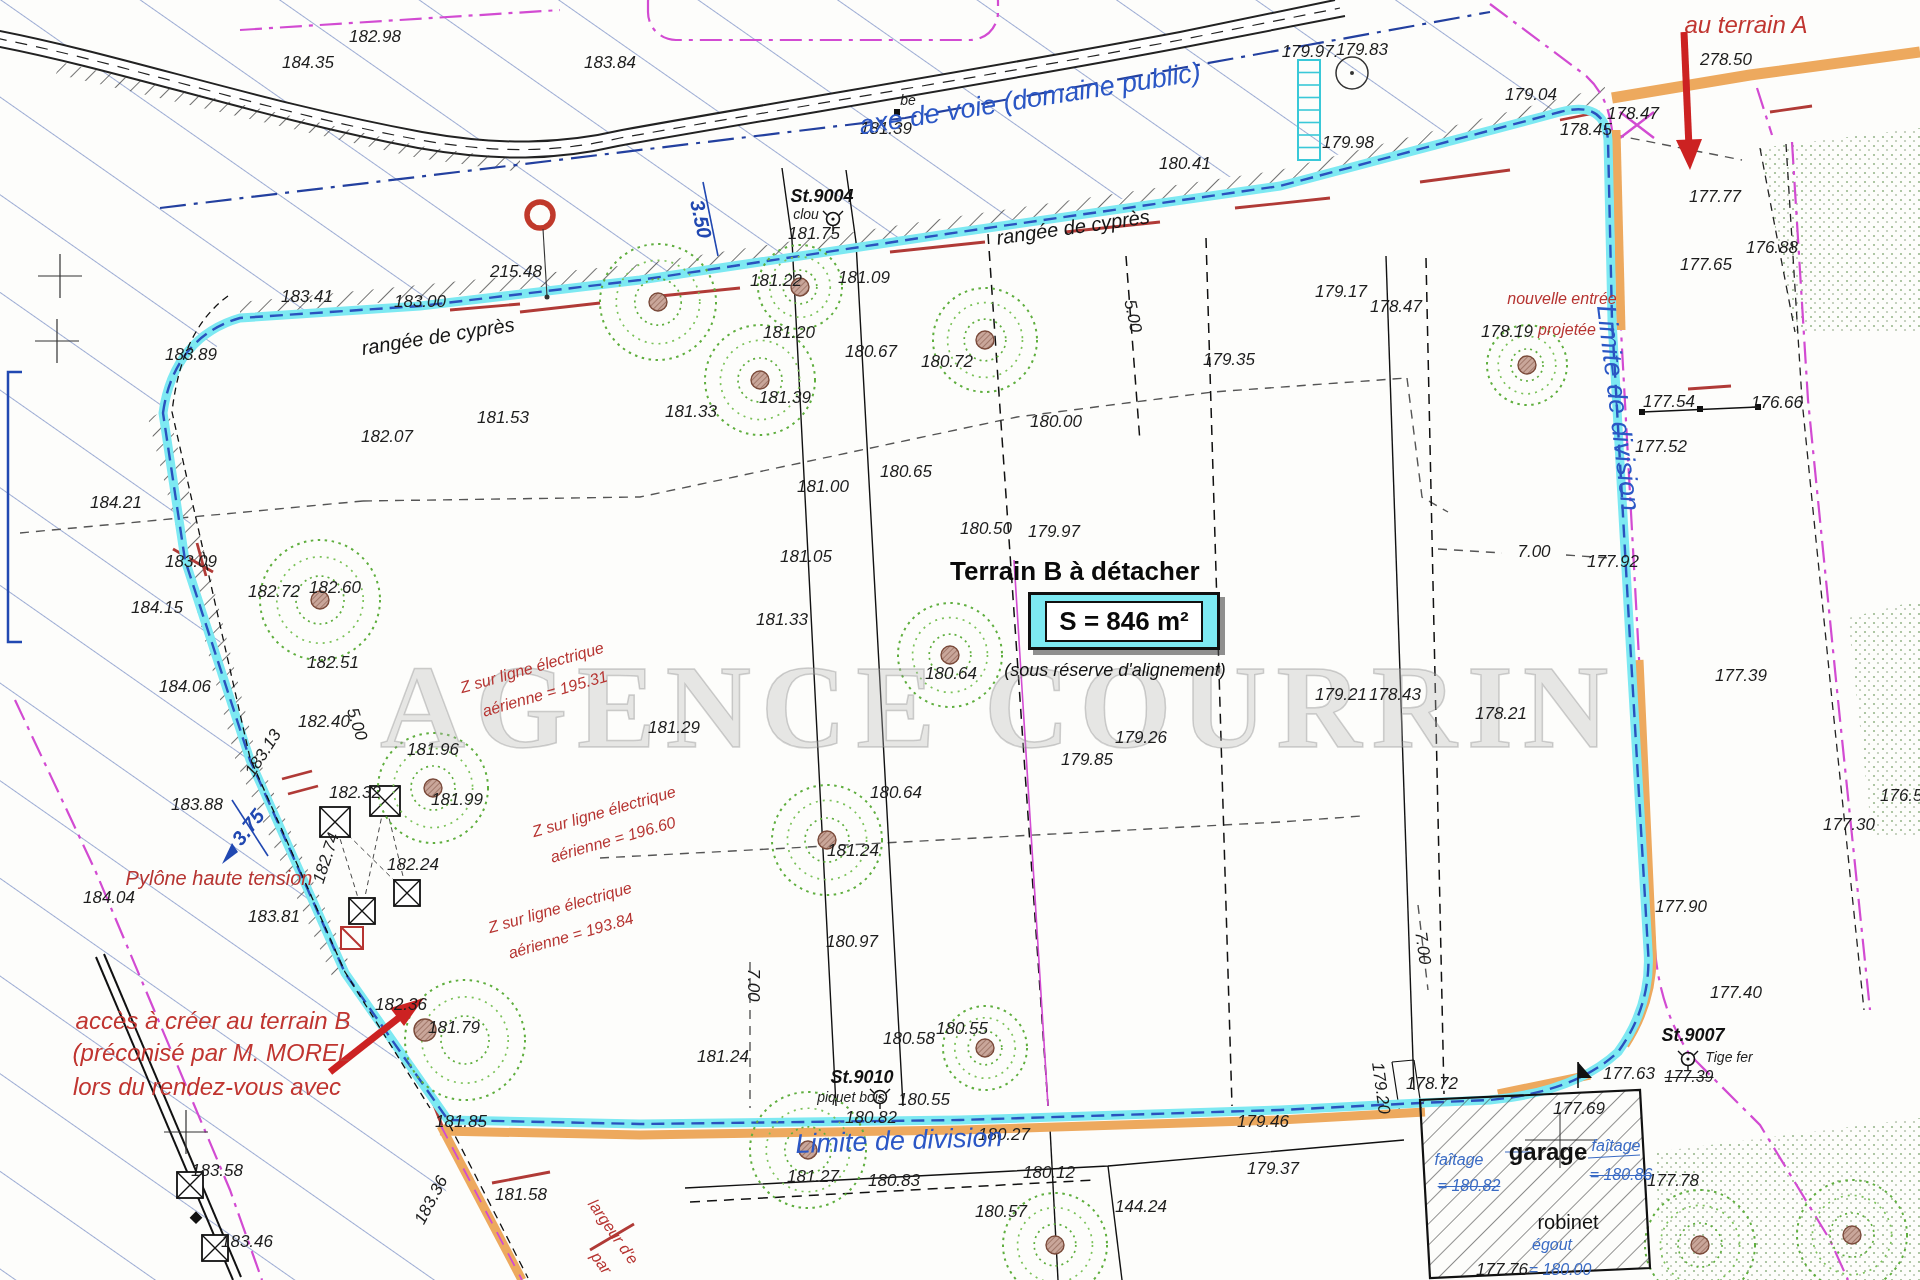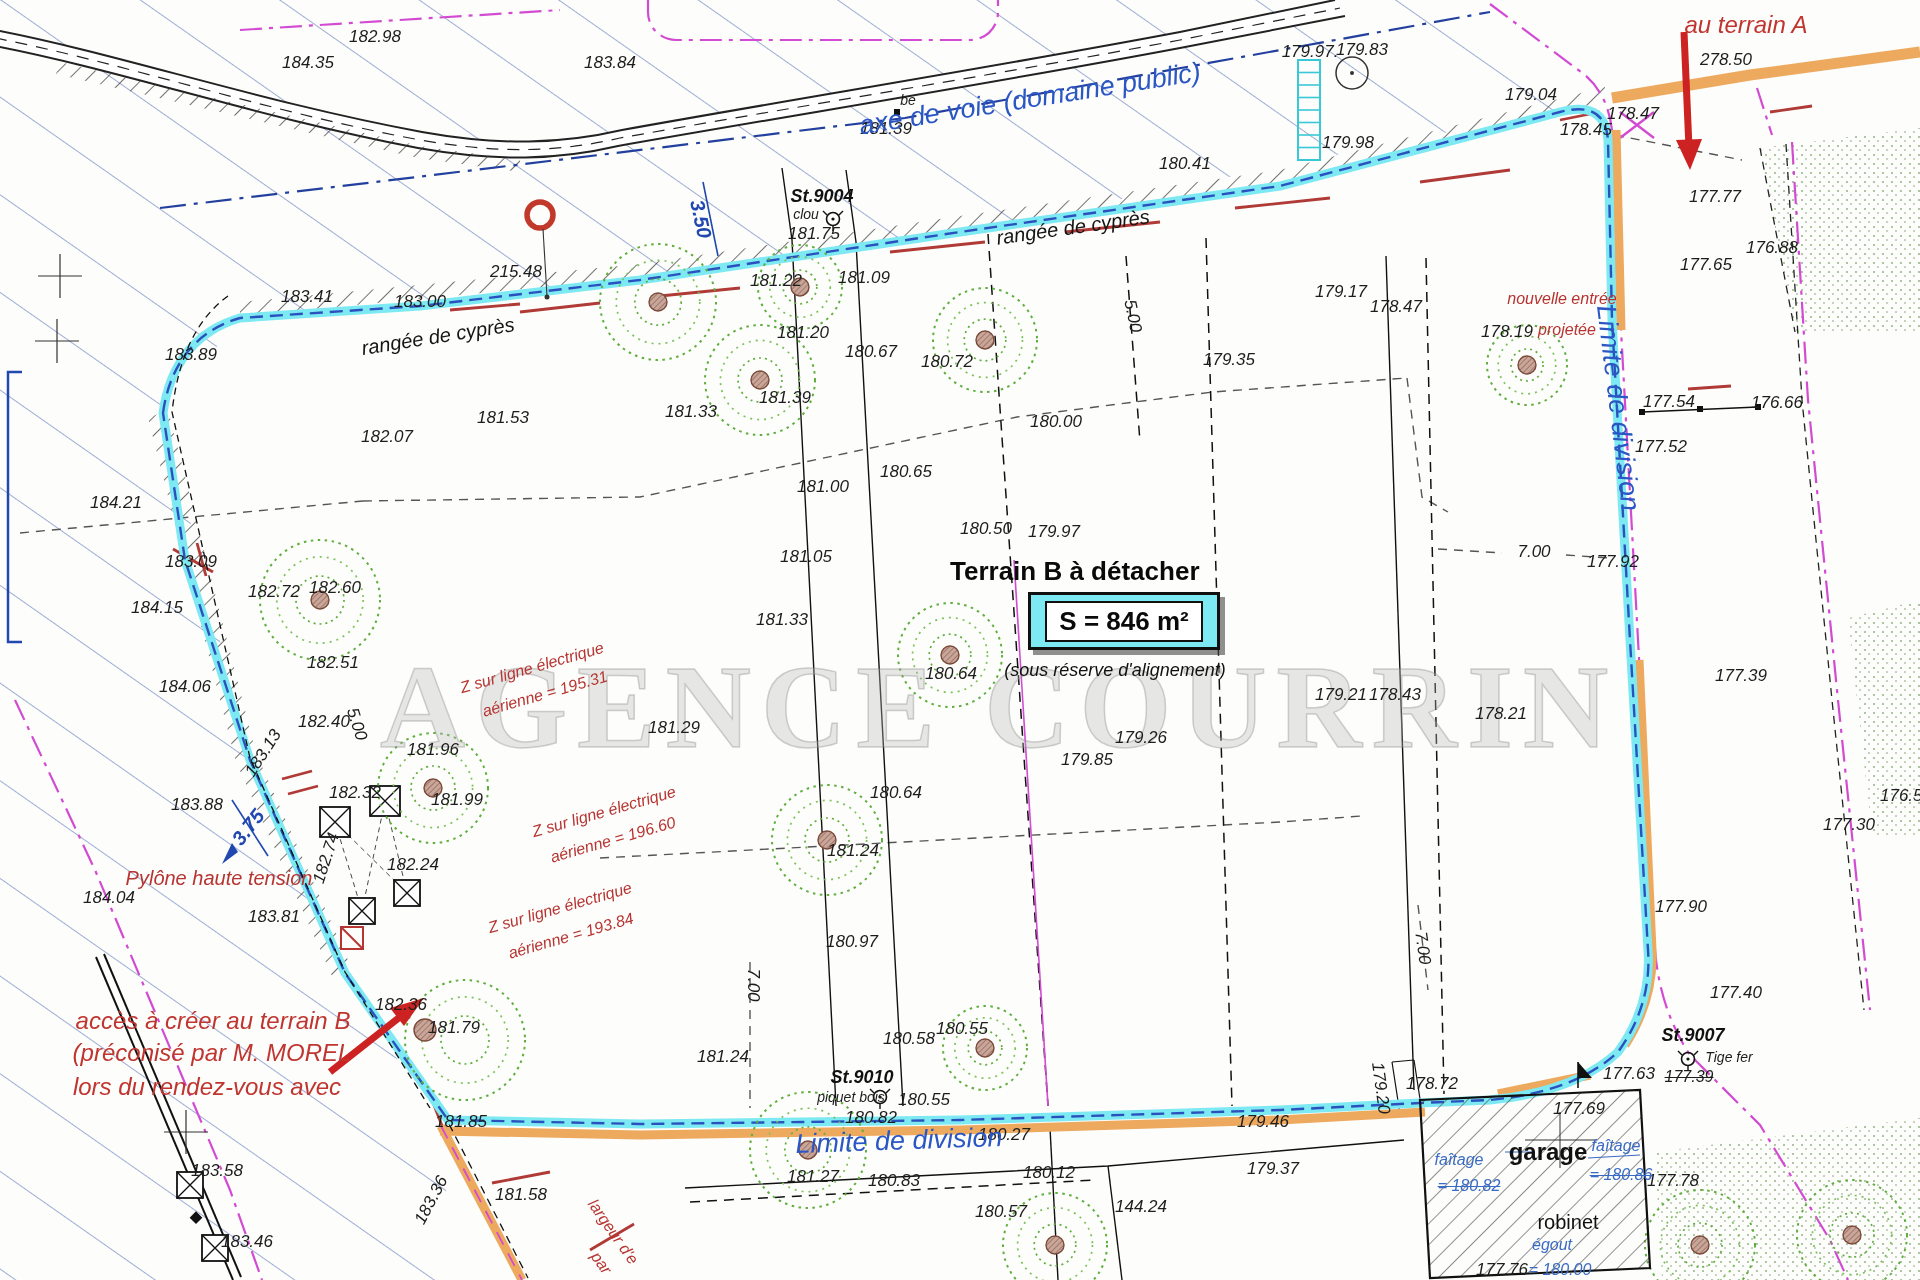--- a/index.html
+++ b/index.html
@@ -293,21 +293,21 @@
       <span class="lbl k" style="left: 324px; top: 721px;">182.40</span>
       <span class="lbl k" style="left: 197px; top: 804px;">183.88</span>
       <span class="lbl k" style="left: 109px; top: 897px;">184.04</span>
       <span class="lbl k" style="left: 274px; top: 916px;">183.81</span>
       <span class="lbl k" style="left: 355px; top: 792px;">182.32</span>
       <span class="lbl k" style="left: 413px; top: 864px;">182.24</span>
       <span class="lbl k" style="left: 433px; top: 749px;">181.96</span>
       <span class="lbl k" style="left: 457px; top: 799px;">181.99</span>
       <span class="lbl k" style="left: 326px; top: 858px; transform: translate(-50%, -50%) rotate(-72deg);">182.74</span>
       <span class="lbl k" style="left: 263px; top: 753px; transform: translate(-50%, -50%) rotate(-57deg);">183.13</span>
-      <span class="lbl k" style="left: 789px; top: 332px; margin-left: 14px;">181.20</span>
+      <span class="lbl k" style="left: 789px; top: 332px;">181.20</span>
       <span class="lbl k" style="left: 871px; top: 351px;">180.67</span>
       <span class="lbl k" style="left: 947px; top: 361px;">180.72</span>
       <span class="lbl k" style="left: 691px; top: 411px;">181.33</span>
       <span class="lbl k" style="left: 785px; top: 397px;">181.39</span>
       <span class="lbl k" style="left: 886px; top: 128px;">181.39</span>
       <span class="lbl k" style="left: 1056px; top: 421px;">180.00</span>
       <span class="lbl k" style="left: 906px; top: 471px;">180.65</span>
       <span class="lbl k" style="left: 823px; top: 486px;">181.00</span>
       <span class="lbl k" style="left: 986px; top: 528px;">180.50</span>
       <span class="lbl k" style="left: 1054px; top: 531px;">179.97</span>

